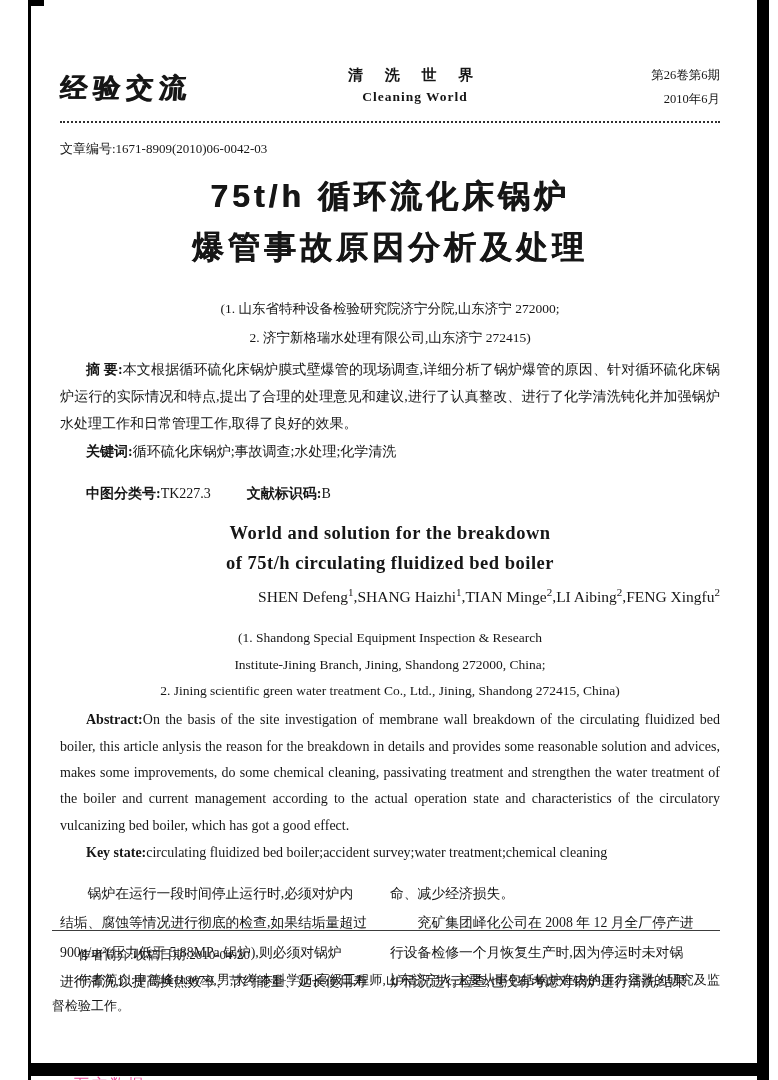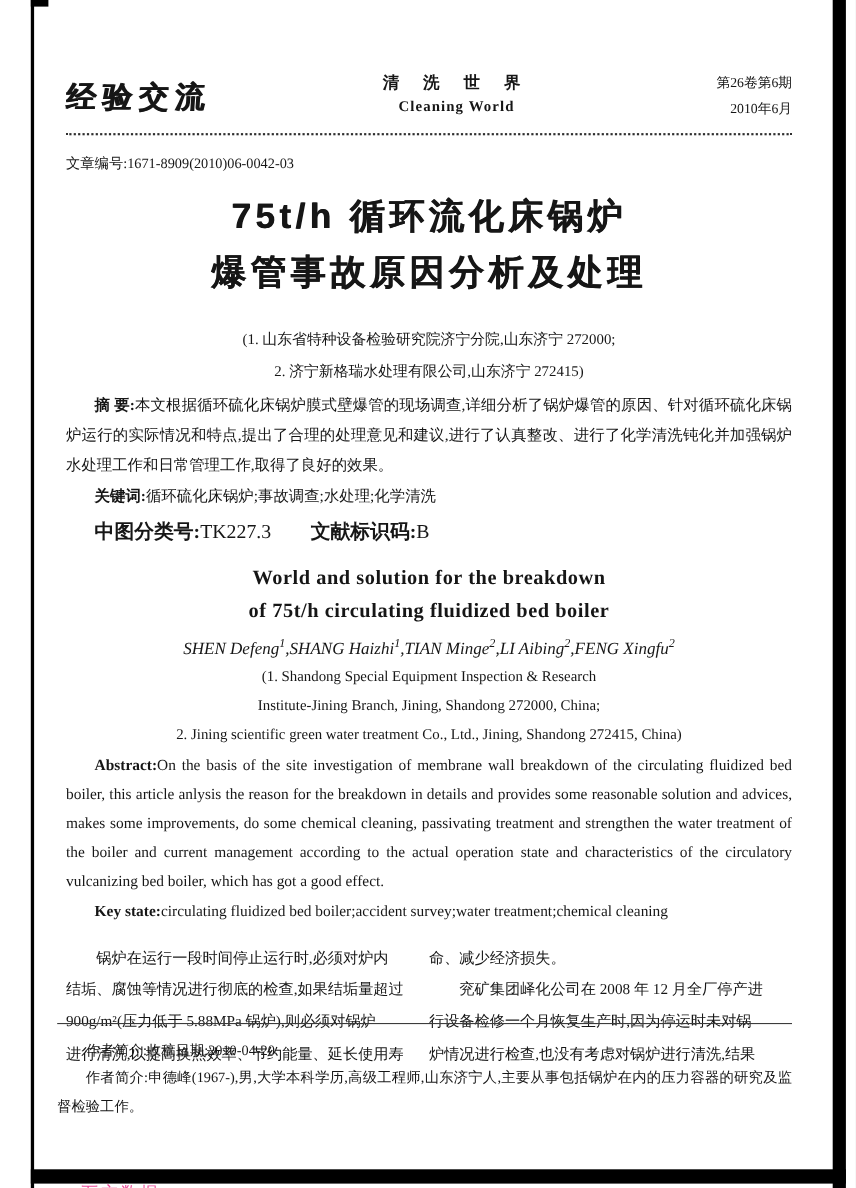--- a/index.html
+++ b/index.html
@@ -42,27 +42,27 @@
     text-align: center; font-size: 32px; font-weight: bold;
     letter-spacing: 4px; line-height: 1.6; margin-top: 13px;
     text-shadow: 0.6px 0 0 #161616;
   }
   .authors-cn { text-align: center; font-size: 17px; margin-top: 21px; letter-spacing: 2px; }
   .authors-cn sup, .authors-en sup { font-size: 11px; }
   .affils-cn { text-align: center; font-size: 13.5px; line-height: 2.15; margin-top: 21px; white-space: pre-line; }
 
   .abstract-cn { font-size: 14px; line-height: 1.92; text-align: justify; text-indent: 26px; margin-top: 5px; }
   .kw-cn  { font-size: 14px; line-height: 1.92; padding-left: 26px; margin-top: 1px; }
-  .clc    { font-size: 18px; line-height: 1.92; padding-left: 26px; margin-top: 1px; }
+  .clc    { font-size: 14px; line-height: 1.92; padding-left: 26px; margin-top: 16px; }
   .clc-gap { display: inline-block; width: 36px; }
   b.lbl { font-weight: bold; }
 
   .title-en { text-align: center; font-size: 18.5px; font-weight: bold; line-height: 1.62; margin-top: 11px; letter-spacing: 0.5px; }
-  .authors-en { text-align: center; font-style: italic; font-size: 15.5px; margin-top: 7px; }
-  .affils-en { text-align: center; font-size: 13.5px; line-height: 1.95; margin-top: 3px; white-space: pre-line; }
+  .authors-en { text-align: right; font-size: 15.5px; margin-top: 7px; }
+  .affils-en { text-align: center; font-size: 13.5px; line-height: 1.95; margin-top: 19px; white-space: pre-line; }
   .abstract-en { font-size: 14px; line-height: 1.88; text-align: justify; text-indent: 26px; margin-top: 3px; }
   .kw-en { font-size: 14px; line-height: 1.88; padding-left: 26px; margin-top: 1px; }
 
   .columns { display: flex; gap: 0; margin-top: 13px; }
   .col { flex: 1; font-size: 13.8px; line-height: 2.12; white-space: pre-line; text-align: justify; }
 
   .footer-block { position: absolute; left: 52px; right: 58px; top: 930px; }
   .fn-rule { border-top: 1px solid #3c3c3c; margin-bottom: 11px; }
   .fnote { font-size: 13px; line-height: 1.95; text-indent: 26px; text-align: justify; }
 

